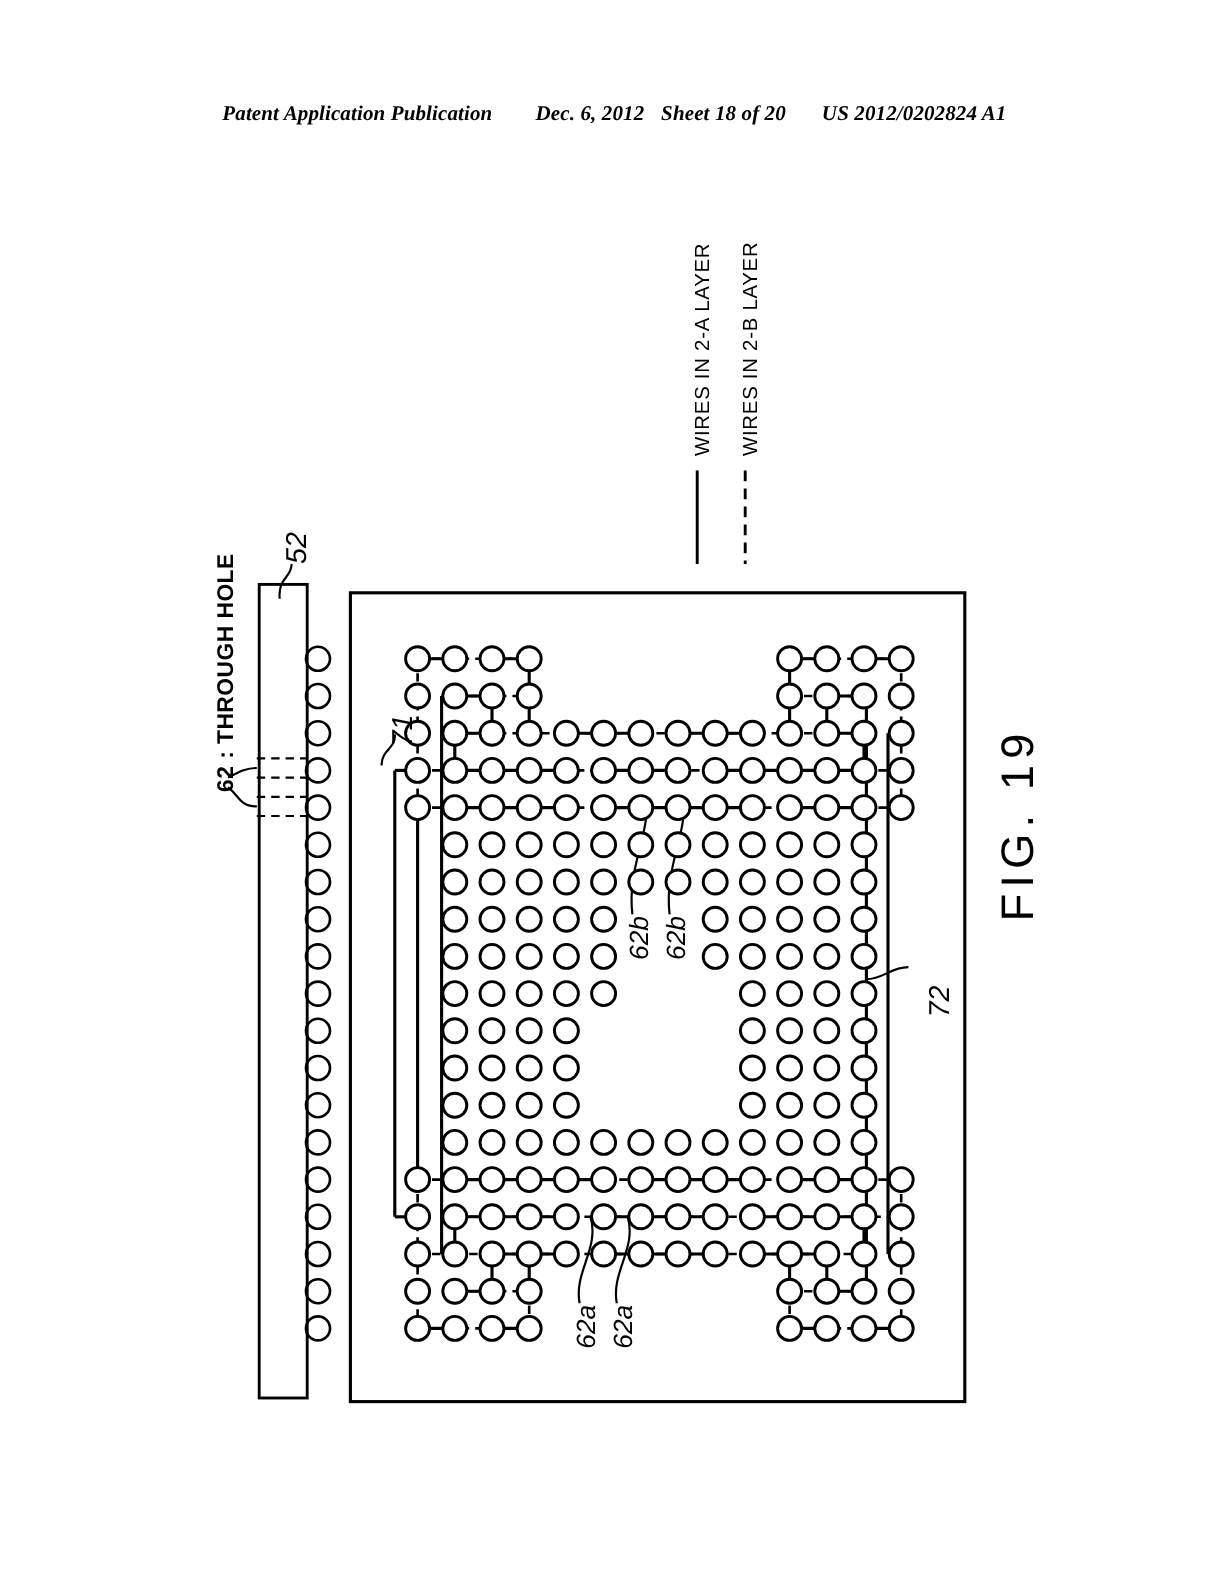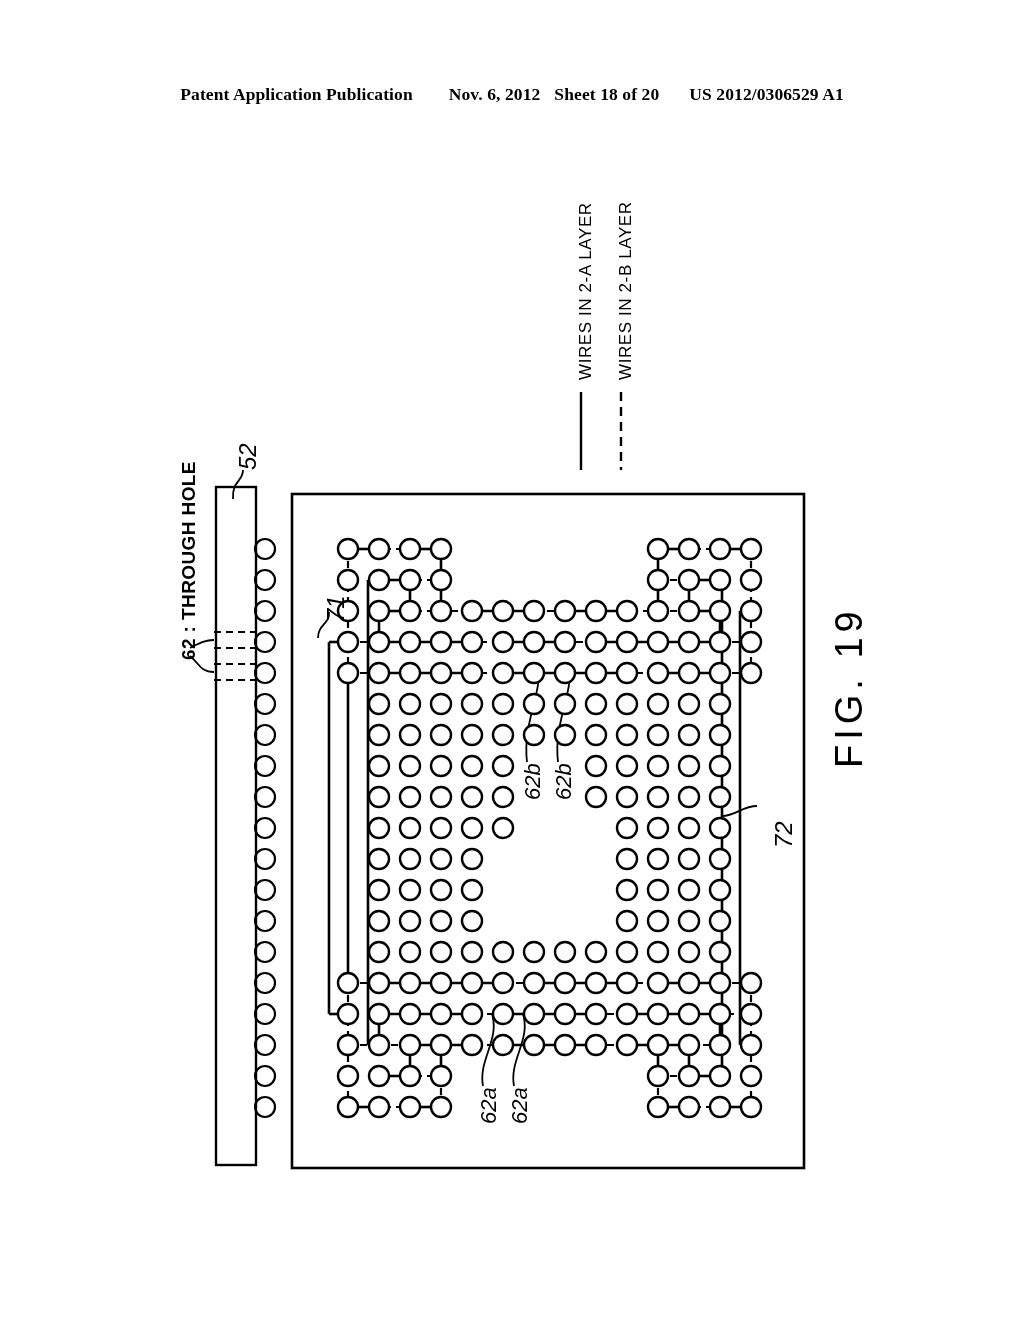--- a/index.html
+++ b/index.html
@@ -3,21 +3,21 @@
 <meta charset="utf-8">
 <style>
   html,body{margin:0;padding:0;background:#ffffff;}
   body{width:1024px;height:1320px;position:relative;overflow:hidden;
        font-family:"Liberation Serif",serif;color:#000;}
 
   
   #pub-header{position:absolute;left:0;top:84px;width:1024px;
       display:flex;justify-content:center;align-items:center;
       font-family:"Liberation Serif",serif;font-weight:bold;font-size:17.5px;
-      letter-spacing:.1px;white-space:nowrap;}
+      letter-spacing:.1px;white-space:nowrap;font-style:italic;}
   #pub-header .seg{display:inline-block;}
   #pub-header .gap-a{width:36px;}
   #pub-header .gap-b{width:14px;}
   #pub-header .gap-c{width:30px;}
 
   
   #figure{position:absolute;left:0;top:0;width:1024px;height:1320px;}
   #figure svg{position:absolute;left:0;top:0;}
 
   
@@ -28,25 +28,25 @@
   .figtitle{position:absolute;transform-origin:0 0;
         font-family:"Liberation Sans",sans-serif;white-space:nowrap;
         font-size:38px;letter-spacing:5px;}
 </style>
 </head>
 <body>
 
 <div id="pub-header">
   <span class="seg">Patent Application Publication</span>
   <span class="gap-a"></span>
-  <span class="seg">Nov. 6, 2012</span>
+  <span class="seg">Dec. 6, 2012</span>
   <span class="gap-b"></span>
   <span class="seg">Sheet 18 of 20</span>
   <span class="gap-c"></span>
-  <span class="seg">US 2012/0306529 A1</span>
+  <span class="seg">US 2012/0202824 A1</span>
 </div>
 
 <div id="figure">
 
   <svg width="1024" height="1320" viewBox="0 0 1024 1320">
     <g fill="none" stroke="#000" stroke-width="2.2" shape-rendering="geometricPrecision">
 
       <line x1="581" y1="392" x2="581" y2="470" stroke-width="2.4"></line>
       <line x1="621" y1="392" x2="621" y2="470" stroke-width="2.4" stroke-dasharray="9 6"></line>
 

